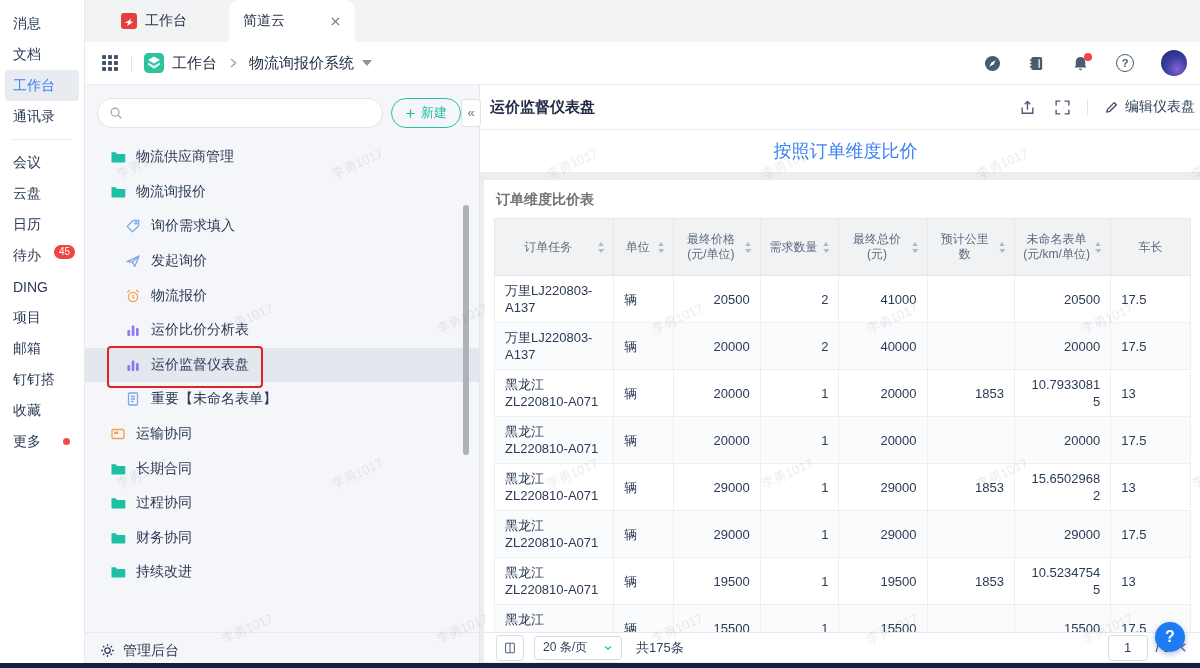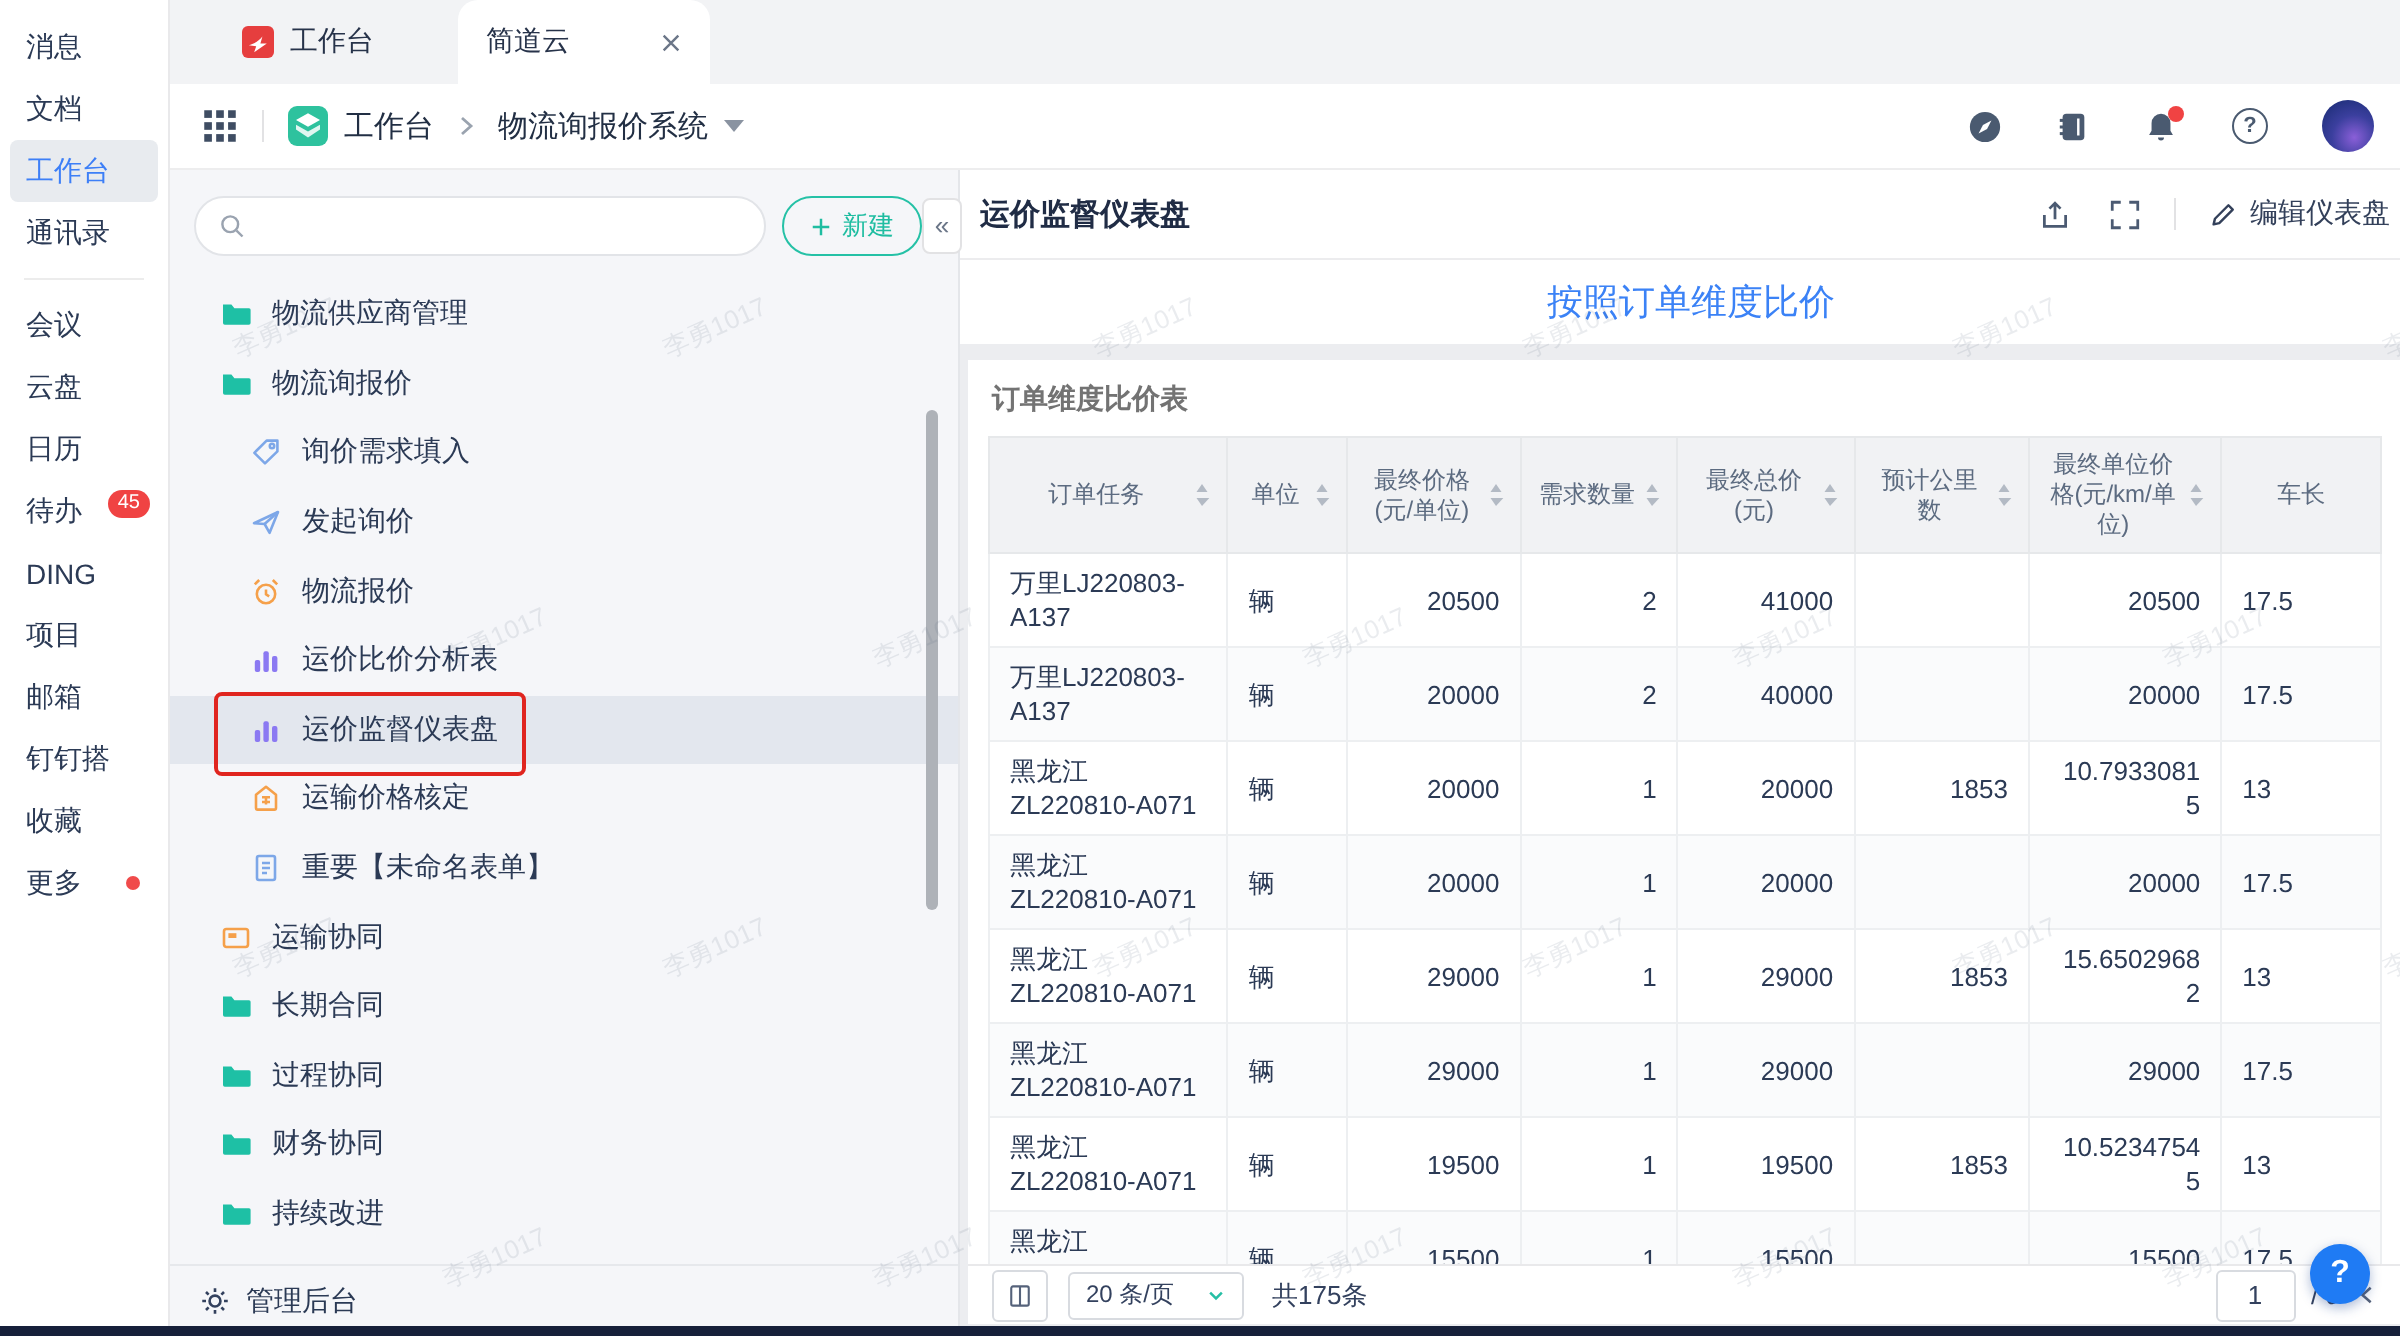--- a/index.html
+++ b/index.html
@@ -309,29 +309,20 @@
           <span class="ic tree-icon tone-purple">
             <svg viewBox="0 0 16 16" fill="currentColor">
               <rect x="2.4" y="8" width="2.7" height="6" rx="1"></rect>
               <rect x="6.7" y="3.6" width="2.7" height="10.4" rx="1"></rect>
               <rect x="11" y="6" width="2.7" height="8" rx="1"></rect>
             </svg>
           </span>
           <span>运价监督仪表盘</span>
         </div>
         <div class="tree-item lvl1">
-          <span class="ic tree-icon tone-orange">
-            <svg viewBox="0 0 16 16" fill="none" stroke="currentColor" stroke-width="1.3" stroke-linejoin="round">
-              <path d="M3 6.4 8 2.4l5 4V13a.8.8 0 0 1-.8.8H3.8A.8.8 0 0 1 3 13z"></path>
-              <path d="M6 7.6h4M6 10h4M8 7.6v3.6"></path>
-            </svg>
-          </span>
-          <span>运输价格核定</span>
-        </div>
-        <div class="tree-item lvl1">
           <span class="ic tree-icon tone-blue">
             <svg viewBox="0 0 16 16" fill="none" stroke="currentColor" stroke-width="1.3">
               <rect x="3.5" y="2" width="9" height="12" rx="1"></rect>
               <path d="M6 5.5h4M6 8h4M6 10.5h2.5"></path>
             </svg>
           </span>
           <span>重要【未命名表单】</span>
         </div>
         <div class="tree-item">
           <span class="ic tree-icon tone-orange">
@@ -484,21 +475,21 @@
                     <span class="ic sort">
                       <svg viewBox="0 0 8 12" fill="currentColor">
                         <path d="M4 0 7 4.4H1z"></path>
                         <path d="M4 12 1 7.6h7z"></path>
                       </svg>
                     </span>
                   </div>
                 </th>
                 <th style="width: 90px;">
                   <div class="th-flex">
-                    <span class="lbl">最终单位价格(元/km/单位)</span>
+                    <span class="lbl">未命名表单(元/km/单位)</span>
                     <span class="ic sort">
                       <svg viewBox="0 0 8 12" fill="currentColor">
                         <path d="M4 0 7 4.4H1z"></path>
                         <path d="M4 12 1 7.6h7z"></path>
                       </svg>
                     </span>
                   </div>
                 </th>
                 <th style="width: 82px;">
                   <div class="th-flex">

